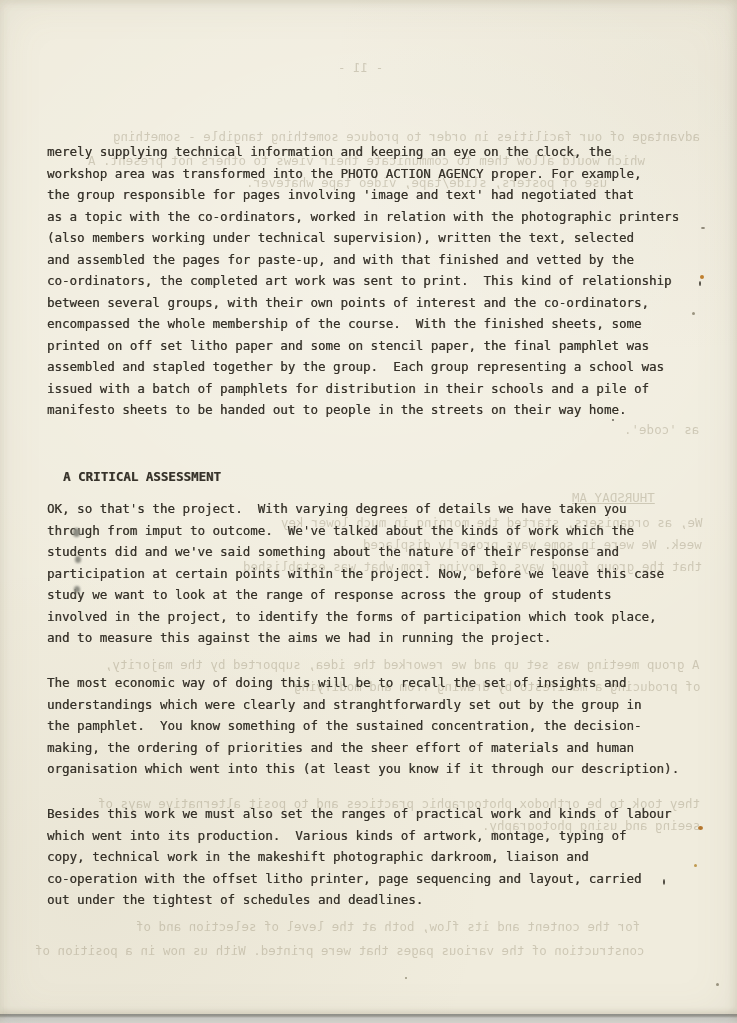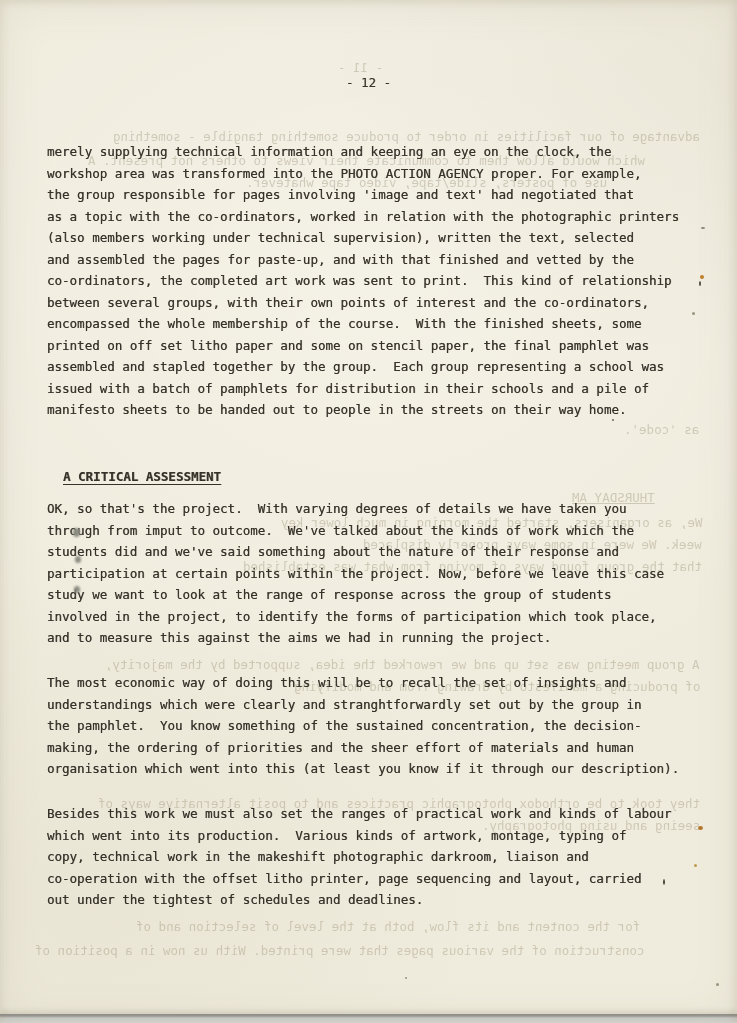--- a/index.html
+++ b/index.html
@@ -34,21 +34,21 @@
     white-space:pre-wrap;
     text-shadow:0.4px 0 rgba(52,47,38,0.40), 0 0 0.6px rgba(52,47,38,0.35);
   }
   .p1{top:141px}
   .p2{top:498px}
   .p3{top:672px}
   .p4{top:803px}
   .heading{
     position:absolute;left:63px;top:466px;
     font-size:12.5px;line-height:21.5px;font-weight:bold;
-    text-decoration:underline;text-underline-offset:3px;
+    text-underline-offset:3px;
     text-shadow:0.5px 0 rgba(52,47,38,0.55);
   }
   .bleed-layer{position:absolute;inset:0;pointer-events:none;}
   .bleed{
     position:absolute;
     transform:scaleX(-1);
     font-size:12.5px;line-height:21.5px;white-space:nowrap;
     color:var(--bleed,#8d8368);
     opacity:0.34;
     filter:blur(0.3px);
@@ -79,21 +79,20 @@
       <div class="bleed" style="top: 534px; right: 35px;">week.  We were in some ways properly displaced</div>
       <div class="bleed" style="top: 556px; right: 35px;">that the group found ways of moving from what was established</div>
       <div class="bleed" style="top: 654px; right: 37px;">A group meeting was set up and we reworked the idea, supported by the majority,</div>
       <div class="bleed" style="top: 676px; right: 37px;">of producing a manifesto by drawing from and modifying</div>
       <div class="bleed" style="top: 793px; right: 37px;">they took to be orthodox photographic practices and to posit alternative ways of</div>
       <div class="bleed" style="top: 815px; right: 37px;">seeing and using photography.</div>
       <div class="bleed" style="top: 916px; right: 97px;">for the content and its flow, both at the level of selection and of</div>
       <div class="bleed" style="top: 940px; right: 92px;">construction of the various pages that were printed.  With us now in a position of</div>
     </div>
 
-  <div class="page-number">- 12 -</div>
 
   <div class="para p1">merely supplying technical information and keeping an eye on the clock, the
 workshop area was transformed into the PHOTO ACTION AGENCY proper. For example,
 the group responsible for pages involving 'image and text' had negotiated that
 as a topic with the co-ordinators, worked in relation with the photographic printers
 (also members working under technical supervision), written the text, selected
 and assembled the pages for paste-up, and with that finished and vetted by the
 co-ordinators, the completed art work was sent to print.  This kind of relationship
 between several groups, with their own points of interest and the co-ordinators,
 encompassed the whole membership of the course.  With the finished sheets, some

